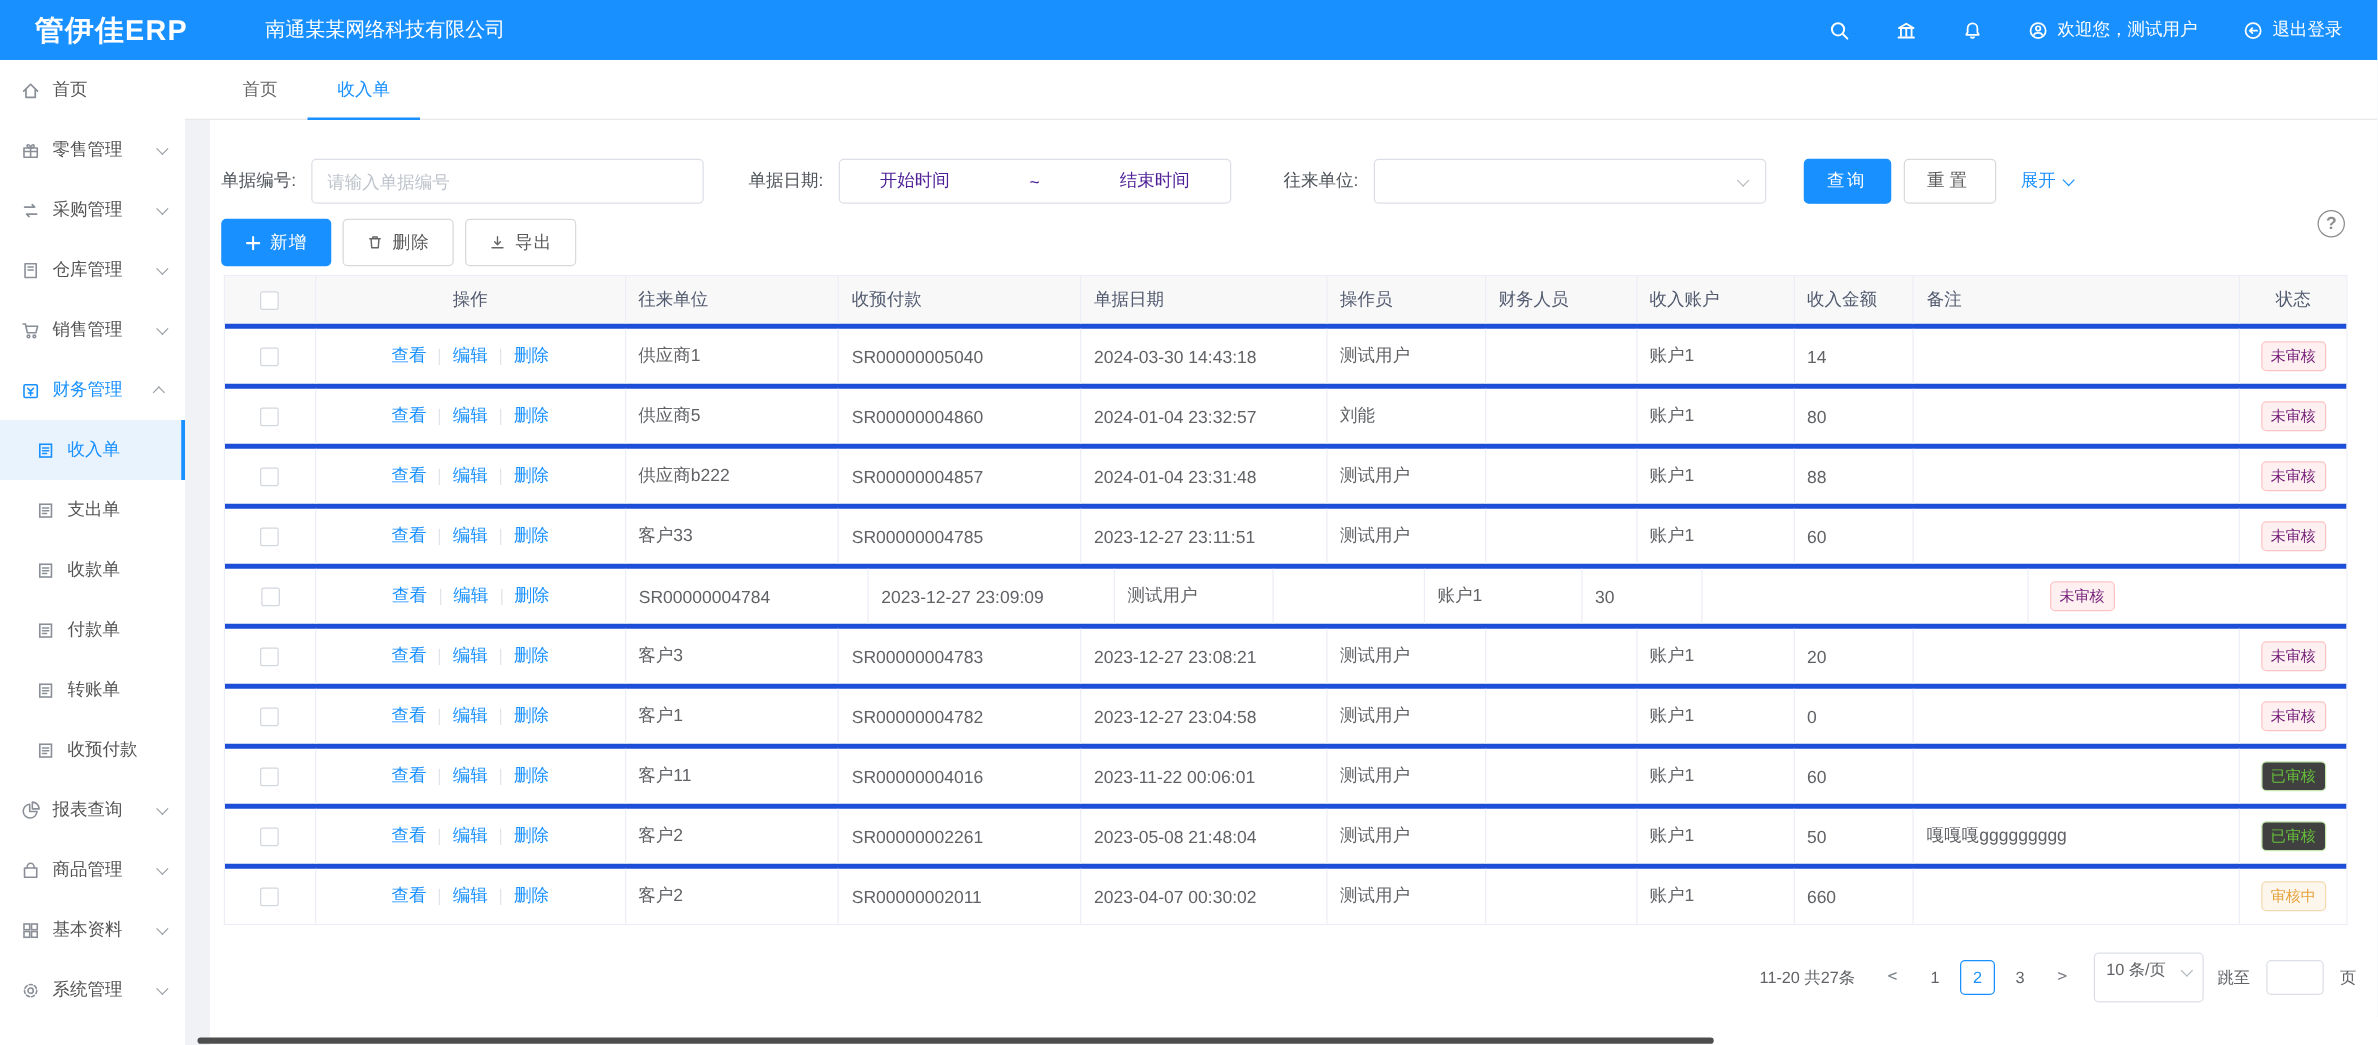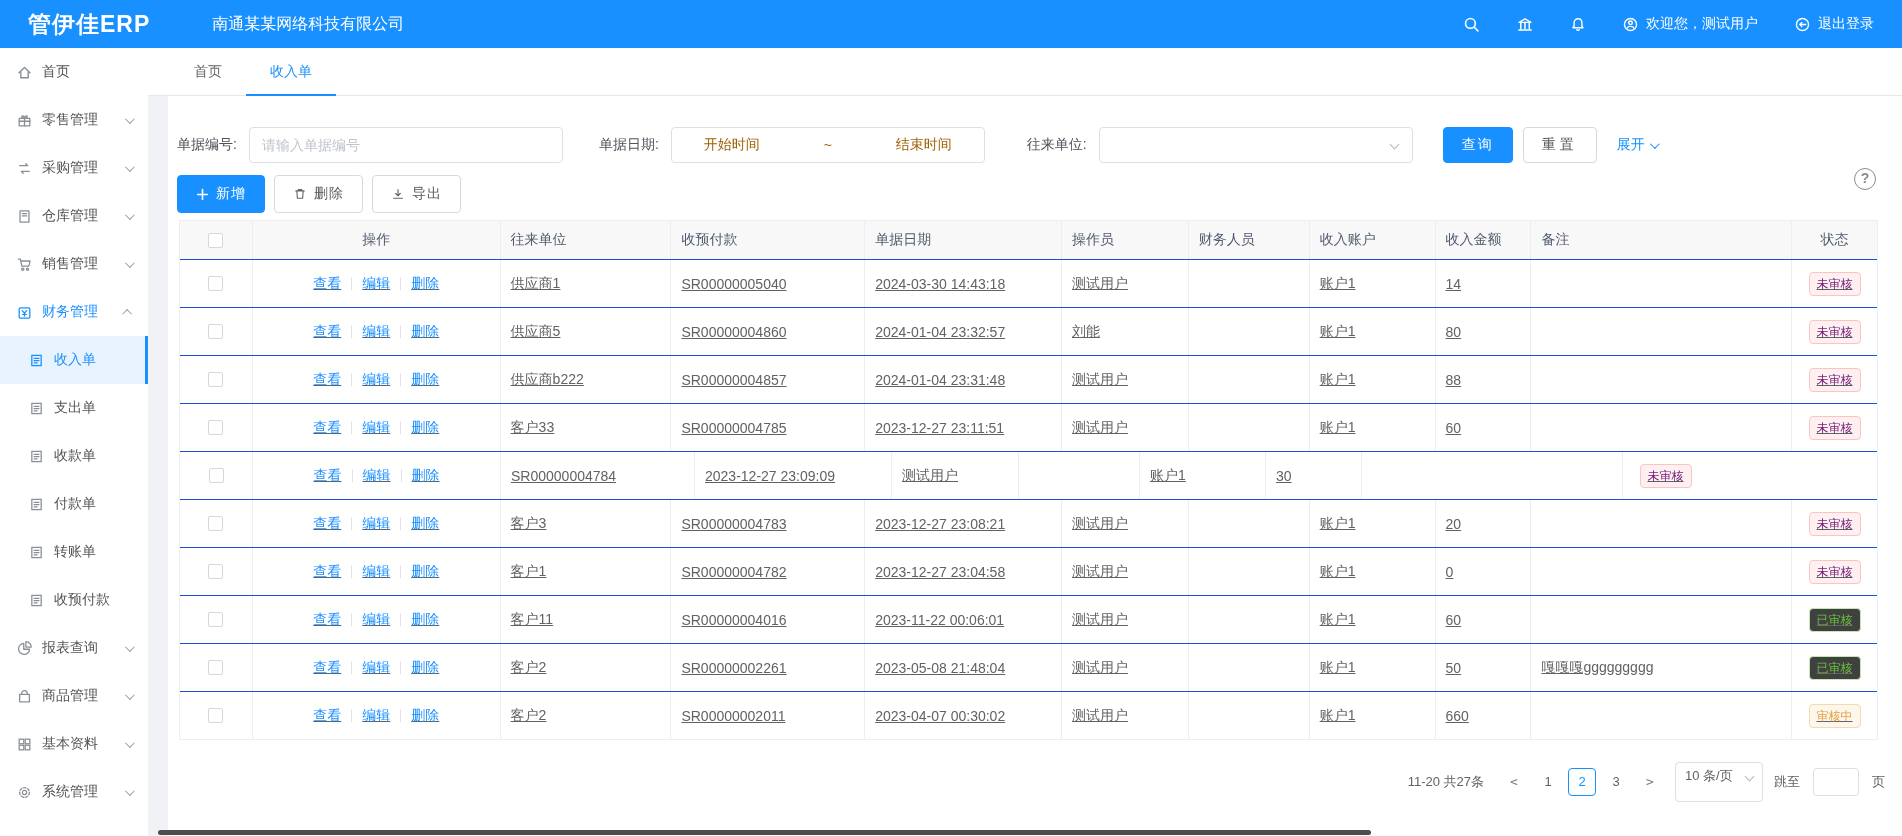--- a/index.html
+++ b/index.html
@@ -43,41 +43,41 @@
   .help { position:absolute; top:72px; right:26px; width:22px; height:22px; border:1.6px solid #8c8c8c;
     border-radius:50%; color:#8c8c8c; font-size:14px; font-weight:bold; text-align:center; line-height:19px; cursor:pointer; }
   
   .filter { display:flex; align-items:center; margin:31px 24px 0 9px; white-space:nowrap; }
   .flabel { color:#4e535a; margin-right:12px; }
   .ml36 { margin-left:36px; } .ml44 { margin-left:42px; }
   .ipt { width:314px; height:36px; border:1px solid #dcdfe6; border-radius:4px;
     padding:0 12px; font-size:14px; color:#606266; outline:none; font-family:inherit; }
   .ipt::placeholder { color:#bfc4cc; }
   .daterange { width:314px; height:36px; border:1px solid #dcdfe6; border-radius:4px;
-    display:flex; align-items:center; justify-content:space-around; color:#a16207; cursor:text; }
+    display:flex; align-items:center; justify-content:space-around; color:#4c1d95; cursor:text; }
   .select { position:relative; width:314px; height:36px; border:1px solid #dcdfe6; border-radius:4px; cursor:pointer; }
   .select .chev, .sizechev { position:absolute; right:14px; top:13px; width:7px; height:7px;
     border-right:1.4px solid #b4b9c0; border-bottom:1.4px solid #b4b9c0; transform:rotate(45deg); }
   .btn { height:36px; padding:0 18px; border-radius:4px; font-size:14px; cursor:pointer;
     display:inline-flex; align-items:center; gap:7px; border:1px solid #d9d9d9; background:#fff; color:#595959;
     font-family:inherit; letter-spacing:2px; white-space:nowrap; }
   .btn.primary { background:#1890ff; border-color:#1890ff; color:#fff; }
   .btn .bicon svg { display:block; }
   .q { margin-left:30px; } .r { margin-left:10px; letter-spacing:4px; }
   .expand { margin-left:20px; color:#1890ff; cursor:pointer; display:inline-flex; align-items:center; gap:5px; }
   .expand .chev { width:7px; height:7px; border-right:1.4px solid #1890ff; border-bottom:1.4px solid #1890ff;
     transform:rotate(45deg) translateY(-2px); }
   
   .toolbar { display:flex; align-items:center; gap:9px; margin:12px 0 0 9px; }
   .toolbar .btn { height:38px; letter-spacing:1px; }
   
   .table { margin:7px 24px 0 11px; border:1px solid #ebeef5; }
   .tr { display:flex; }
   .thead .tr { background:#f8f8f9; height:38px; }
-  .tbody .tr { height:48px; border-top:1px solid #1d4ed8; background:#fff;text-decoration:underline; }
+  .tbody .tr { height:48px; border-top:4px solid #1d4ed8; background:#fff; }
   .td { border-right:1px solid #ebeef5; padding:0 10px; display:flex; align-items:center;
     font-size:14px; color:#606266; overflow:hidden; white-space:nowrap; }
   .thead .td { color:#515a6e; }
   .c1 { width:73px;  justify-content:center; }
   .c2 { width:248px; justify-content:center; }
   .c3 { width:171px; } .c4 { width:194px; } .c5 { width:197px; }
   .c6 { width:127px; } .c7 { width:121px; } .c8 { width:126px; }
   .c9 { width:96px; } .c10 { width:261px; }
   .c11 { width:85px; justify-content:center; border-right:none; }
   .cb { width:15px; height:15px; border:1px solid #d3d7de; border-radius:2px; background:#fff; cursor:pointer; }

